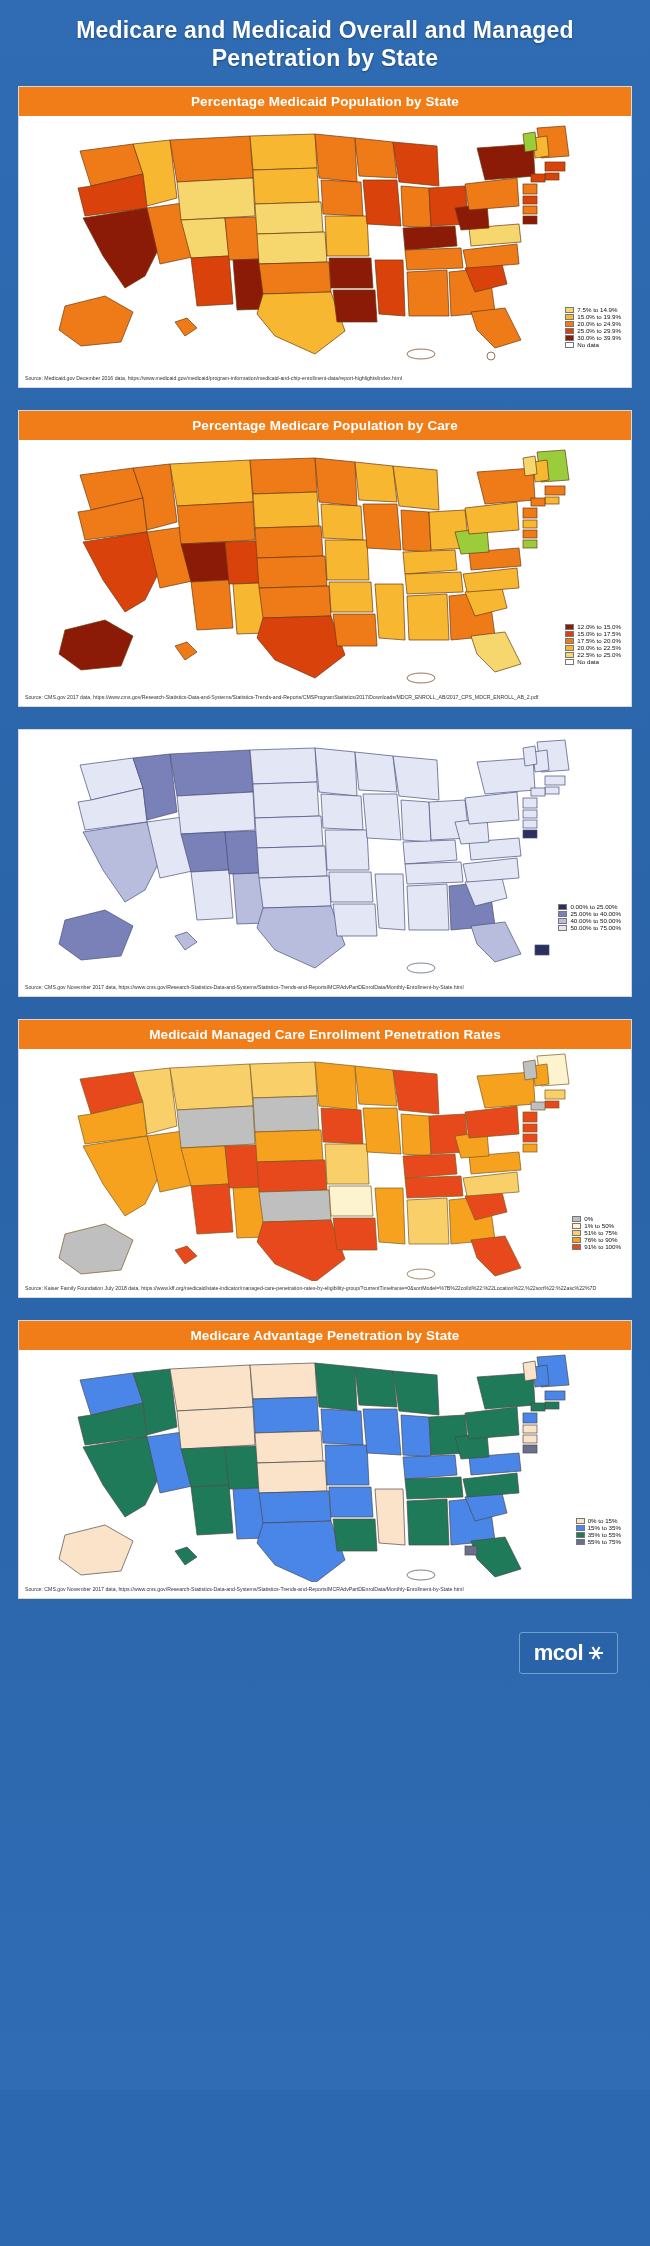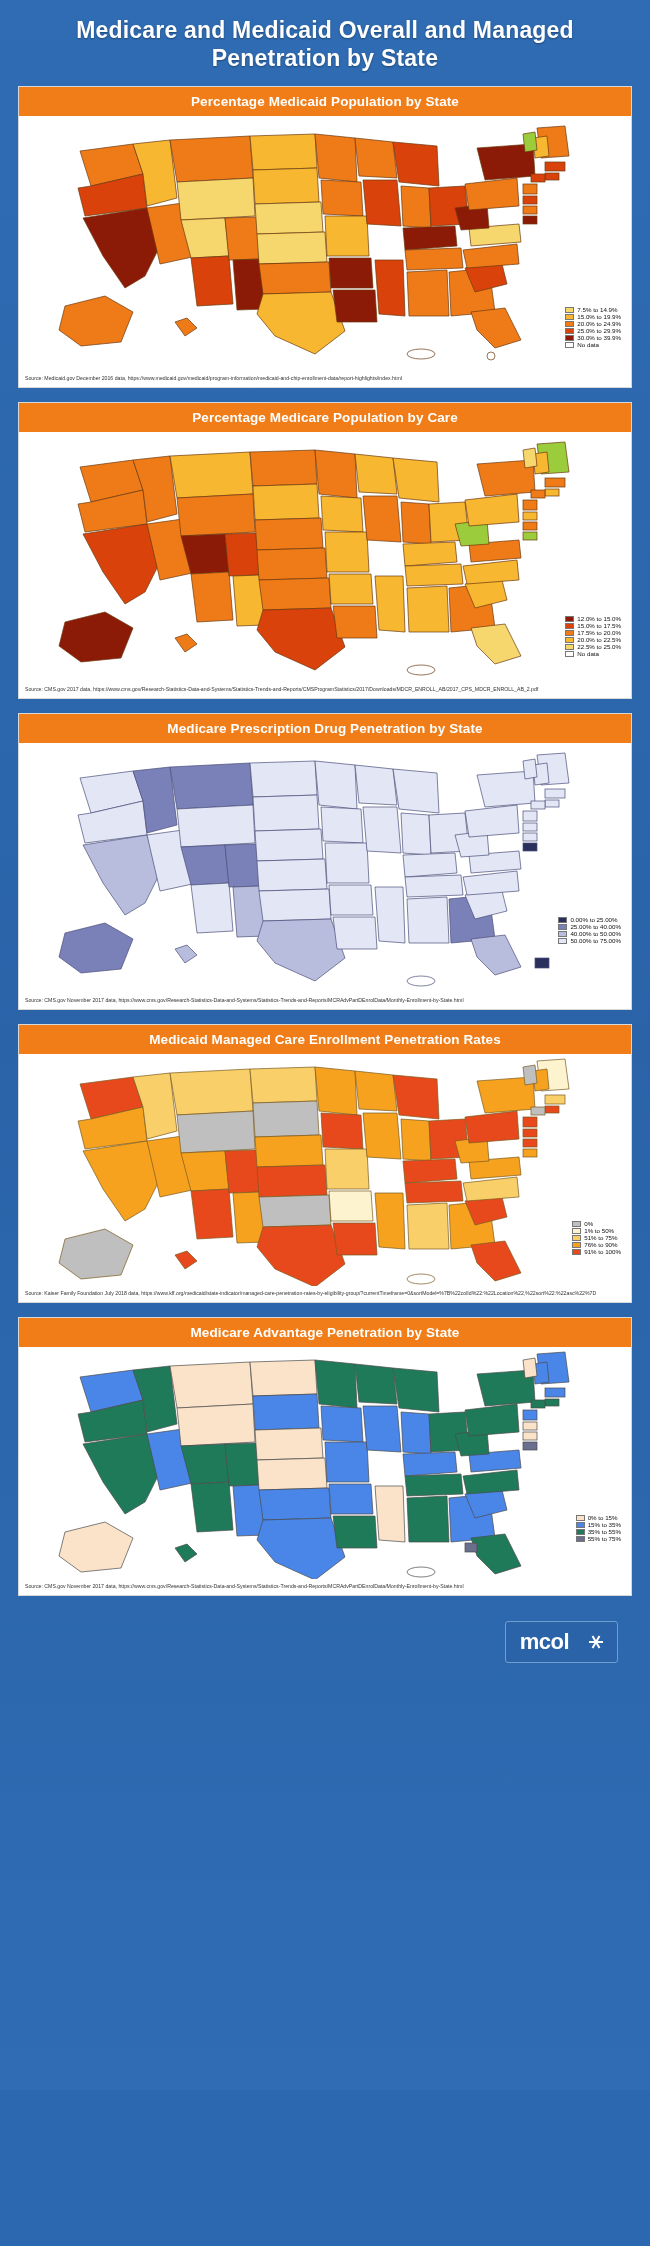--- a/index.html
+++ b/index.html
@@ -23,21 +23,21 @@
     text-align: center;
     font-size: 23px;
     font-weight: bold;
     line-height: 1.22;
     padding: 16px 30px 14px 30px;
     letter-spacing: 0.2px;
     text-shadow: 0 1px 2px rgba(0,0,0,0.35);
   }
   .panel {
     background: #ffffff;
-    margin-bottom: 14px;
+    margin-bottom: 22px;
     border: 1px solid #d8d8d8;
     position: relative;
   }
   .panel-header {
     background: #f07d18;
     color: #ffffff;
     text-align: center;
     font-weight: bold;
     font-size: 13.5px;
     padding: 7px 6px;
@@ -77,21 +77,21 @@
     justify-content: flex-end;
     padding-right: 14px;
   }
   .logo {
     background: #2b63a8;
     border: 1px solid #6f9ed1;
     border-radius: 3px;
     padding: 7px 14px;
     display: flex;
     align-items: center;
-    gap: 20px;
+    gap: 6px;
   }
   .logo-text {
     font-size: 22px;
     font-weight: bold;
     color: #ffffff;
     letter-spacing: -0.5px;
   }
   .logo-mark {
     width: 14px; height: 14px;
     display: inline-block;
@@ -286,21 +286,20 @@
         <div class="legend-row">
             <span class="legend-swatch" style="background:#ffffff"></span>
             <span>No data</span>
           </div>
       </div>
     </div>
     <div class="source">Source: CMS.gov 2017 data, https://www.cms.gov/Research-Statistics-Data-and-Systems/Statistics-Trends-and-Reports/CMSProgramStatistics/2017/Downloads/MDCR_ENROLL_AB/2017_CPS_MDCR_ENROLL_AB_2.pdf</div>
   </div>
 
   <div class="panel">
-    <div class="panel-header">Medicare Prescription Drug Penetration by State</div>
     <div class="map-area" style="height:250px">
       <svg class="map-svg" viewBox="0 0 600 250">
         <g stroke="#4a4f7a" stroke-width="0.7">
           <polygon points="55,35 108,28 118,58 66,70" fill="#e3e6f5"></polygon>
           <polygon points="53,72 66,70 118,58 122,92 60,100" fill="#e3e6f5"></polygon>
           <polygon points="58,102 122,92 135,130 120,160 100,172 78,140" fill="#b9bddd"></polygon>
           <polygon points="122,92 165,86 172,140 135,148" fill="#e3e6f5"></polygon>
           <polygon points="108,28 145,24 152,82 122,90 118,58" fill="#7a80b8"></polygon>
           <polygon points="145,24 225,20 228,62 152,66" fill="#7a80b8"></polygon>
           <polygon points="152,66 228,62 230,100 156,104" fill="#e3e6f5"></polygon>

